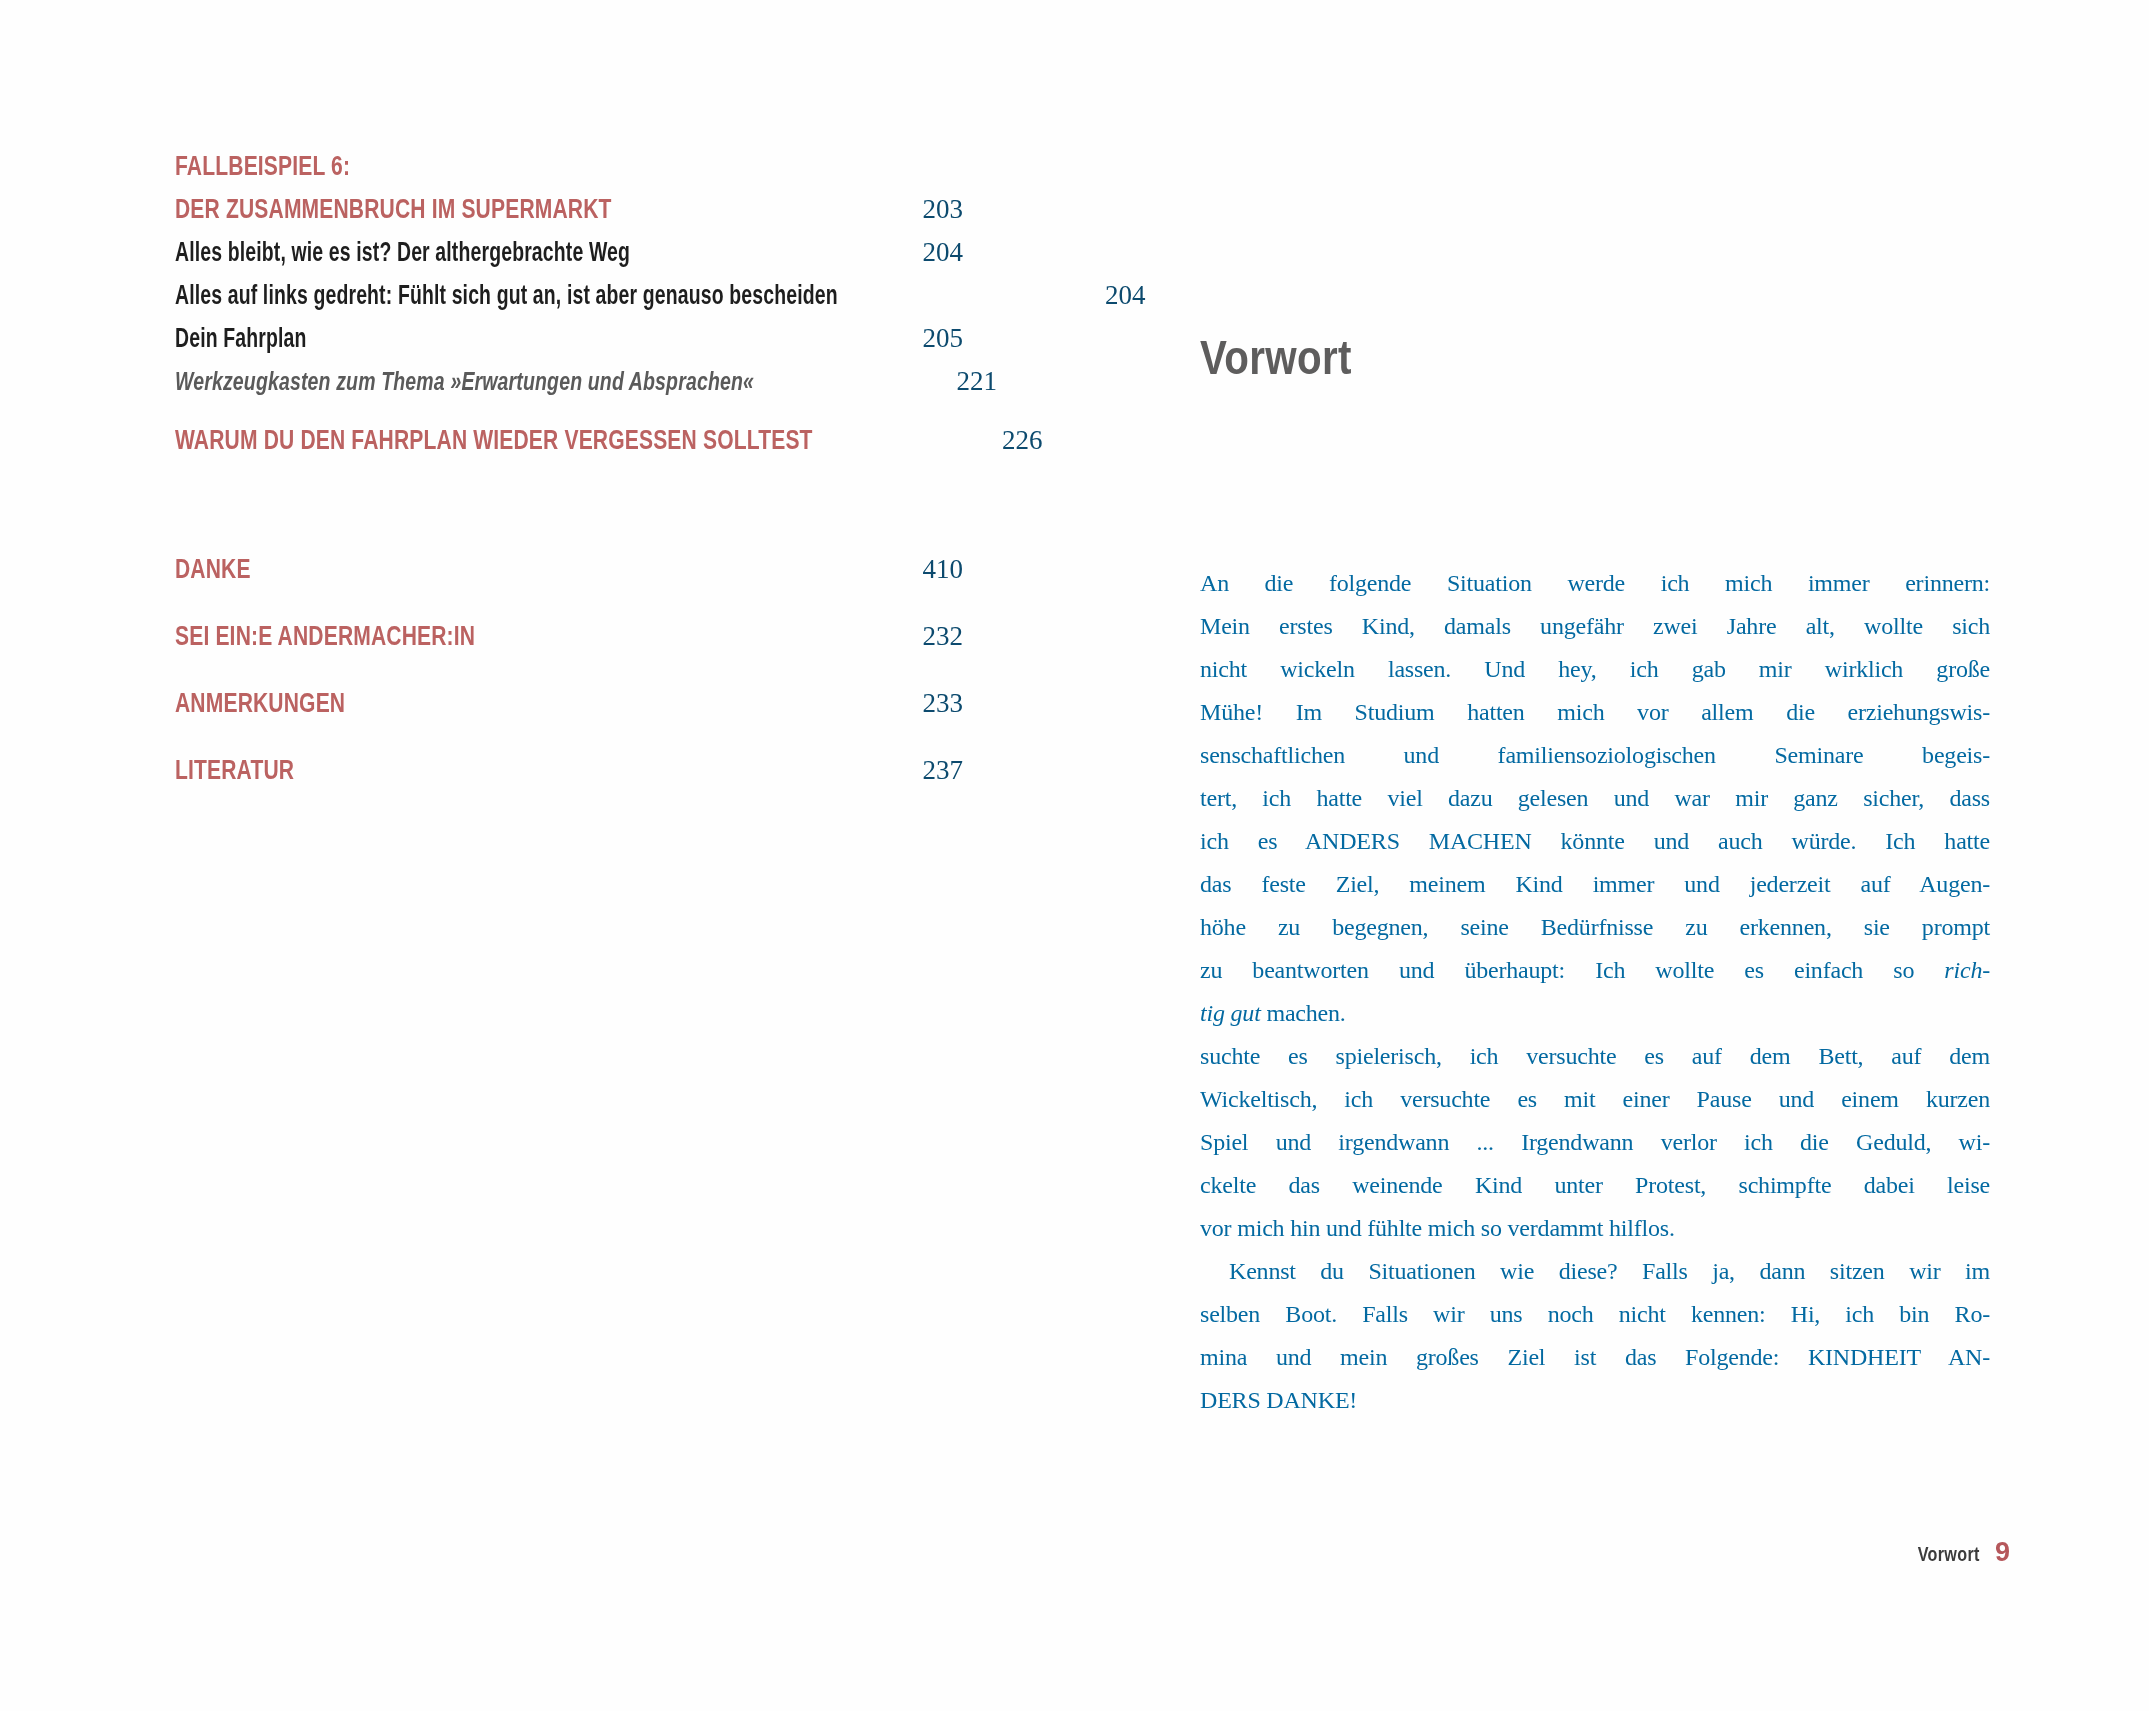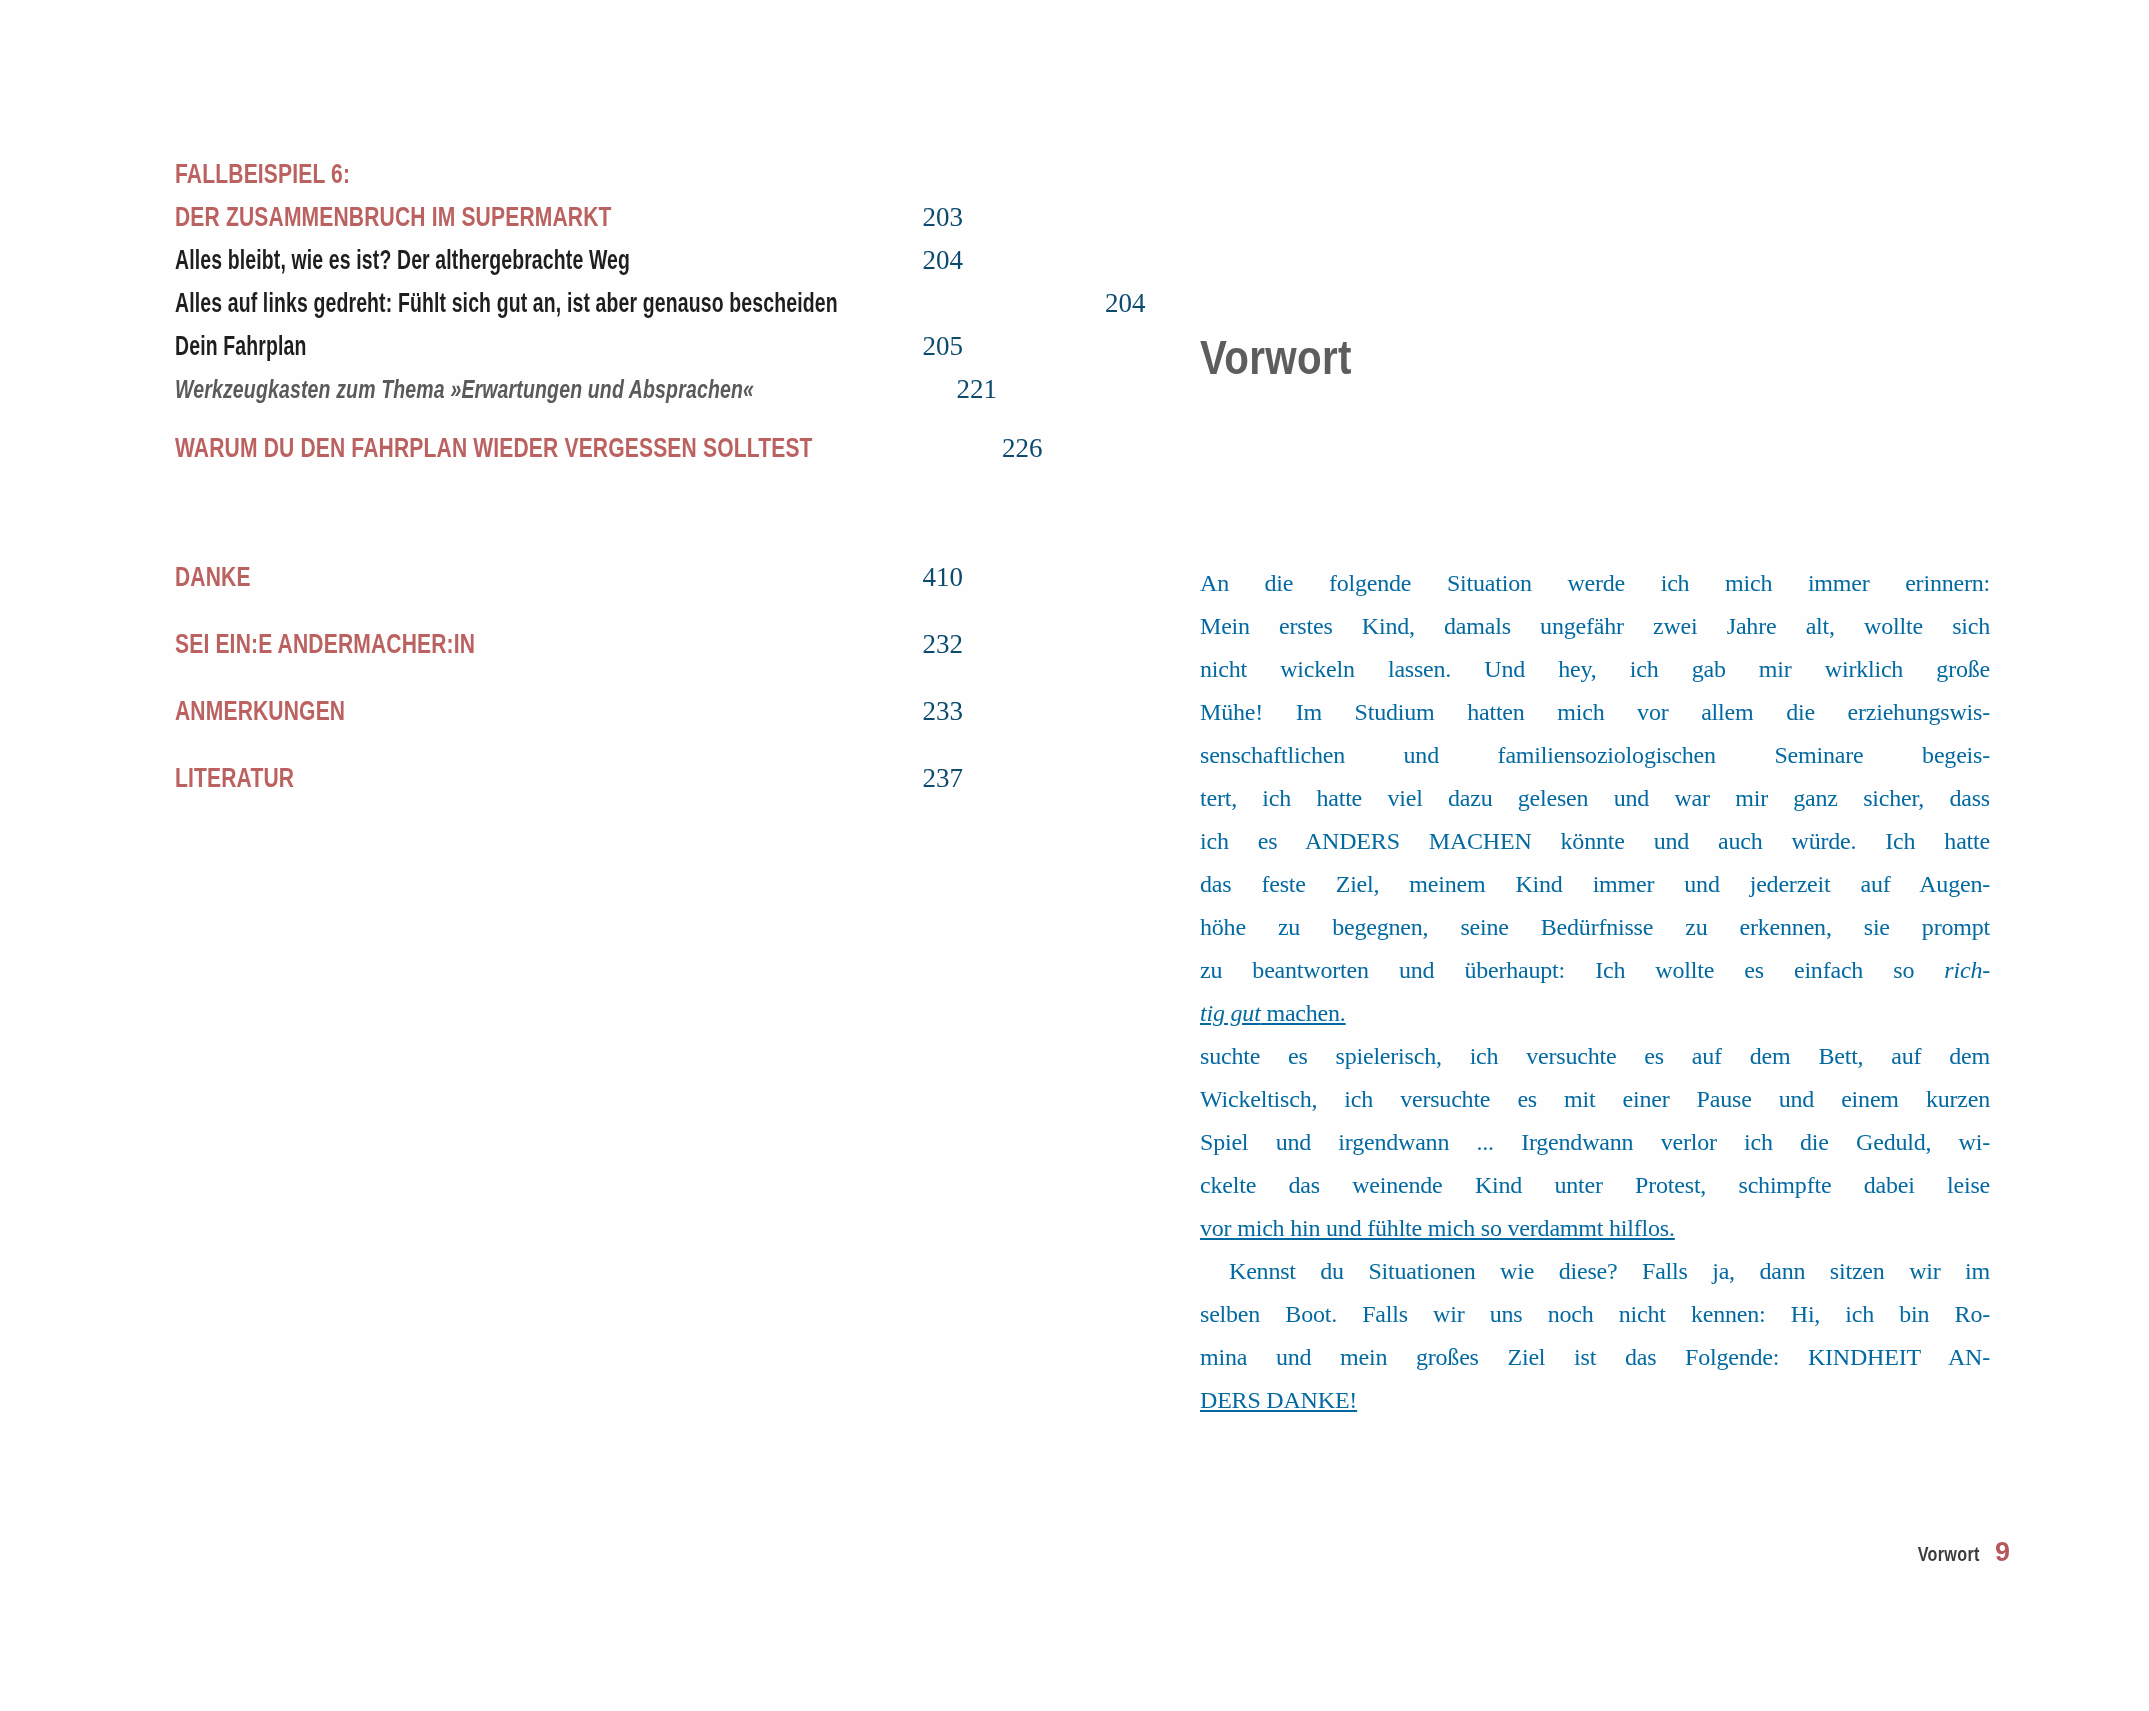--- a/index.html
+++ b/index.html
@@ -6,21 +6,21 @@
   #spread{
     position:relative;
     width:2149px;height:1711px;
     background:#fefefe;
     overflow:hidden;
     font-family:"Liberation Sans", sans-serif;
   }
 
   
   #toc{
-    position:absolute;left:175px;top:153px;width:788px;
+    position:absolute;left:175px;top:145px;width:788px;
   }
   .toc-row{
     display:flex;justify-content:space-between;align-items:center;
     height:43px;
   }
   .toc-label{
     font-weight:700;font-size:27px;line-height:43px;
     white-space:nowrap;
     transform:scaleX(0.78);transform-origin:left center;
     letter-spacing:0.2px;
@@ -53,21 +53,21 @@
     position:absolute;left:1200px;top:562px;width:790px;
     font-family:"Liberation Serif", serif;
     font-size:24px;color:#0369a1;
   }
   .bline{
     line-height:43px;height:43px;
     text-align:justify;text-align-last:justify;
     letter-spacing:-0.2px;
     overflow:visible;white-space:nowrap;
   }
-  .bline.last{text-align-last:left;text-decoration:underline;}
+  .bline.last{text-align-last:left;}
   .bline.indent{text-indent:29px;}
   .bline i{font-style:italic;}
 
   #page-footer{
     position:absolute;top:1537px;right:139px;
     display:flex;align-items:baseline;gap:15px;
   }
   #footer-section{
     font-size:19.7px;font-weight:700;color:#3c3c3c;
     transform:scaleX(0.82);transform-origin:right bottom;

